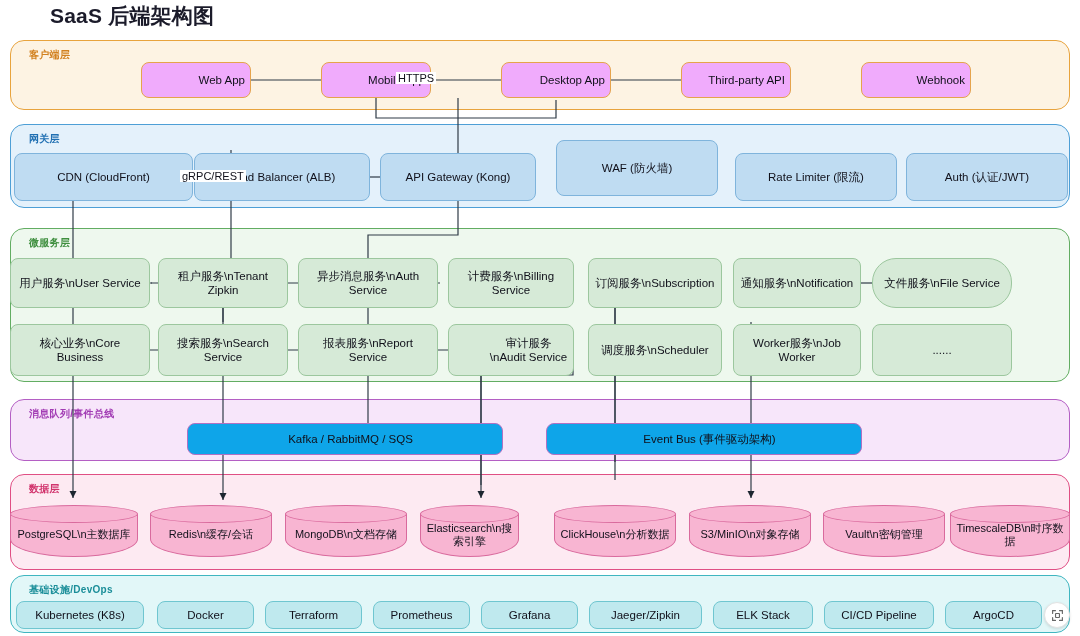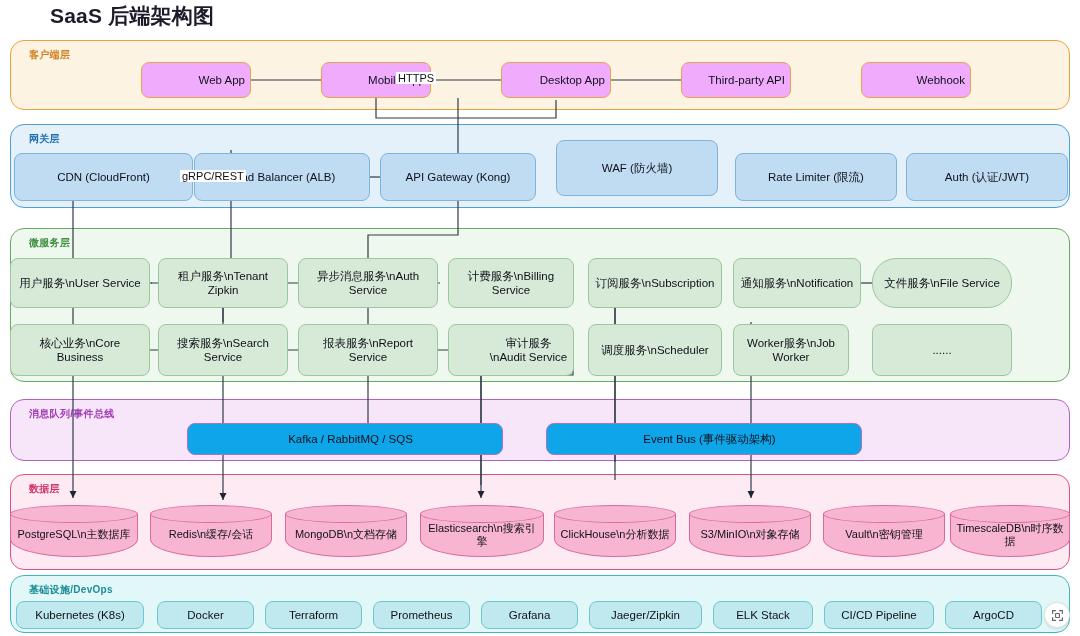--- a/index.html
+++ b/index.html
@@ -305,21 +305,21 @@
   </div>
 <div class="node n-micro" style="left:298px; top:324px; width:140px; height:52px;">
     <span>报表服务\nReport Service</span>
   </div>
 <div class="node n-micro" style="left:448px; top:324px; width:126px; height:52px;padding-left:40px;">
     <span>审计服务\nAudit Service</span>
   </div>
 <div class="node n-micro" style="left:588px; top:324px; width:134px; height:52px;">
     <span>调度服务\nScheduler</span>
   </div>
-<div class="node n-micro" style="left:733px; top:324px; width:116px; height:52px;">
+<div class="node n-micro" style="left:733px; top:324px; width:128px; height:52px;">
     <span>Worker服务\nJob Worker</span>
   </div>
 <div class="node n-micro" style="left:872px; top:324px; width:140px; height:52px;">
     <span>......</span>
   </div>
 
 <div class="layer layer-mq">
   <div class="layer-title">消息队列/事件总线</div>
 </div>
 <div class="node n-mq" style="left:187px; top:423px; width:316px; height:32px;">
@@ -340,21 +340,21 @@
 <div class="cyl" style="left:150px; top:505px; width:122px; height:52px;">
   <div class="body"></div>
   <div class="top"></div>
   <div class="cyl-label">Redis\n缓存/会话</div>
 </div>
 <div class="cyl" style="left:285px; top:505px; width:122px; height:52px;">
   <div class="body"></div>
   <div class="top"></div>
   <div class="cyl-label">MongoDB\n文档存储</div>
 </div>
-<div class="cyl" style="left:420px; top:505px; width:124px; height:52px;text-decoration:underline;">
+<div class="cyl" style="left:420px; top:505px; width:99px; height:52px;text-decoration:underline;">
   <div class="body"></div>
   <div class="top"></div>
   <div class="cyl-label">Elasticsearch\n搜索引擎</div>
 </div>
 <div class="cyl" style="left:554px; top:505px; width:122px; height:52px;">
   <div class="body"></div>
   <div class="top"></div>
   <div class="cyl-label">ClickHouse\n分析数据</div>
 </div>
 <div class="cyl" style="left:689px; top:505px; width:122px; height:52px;">

